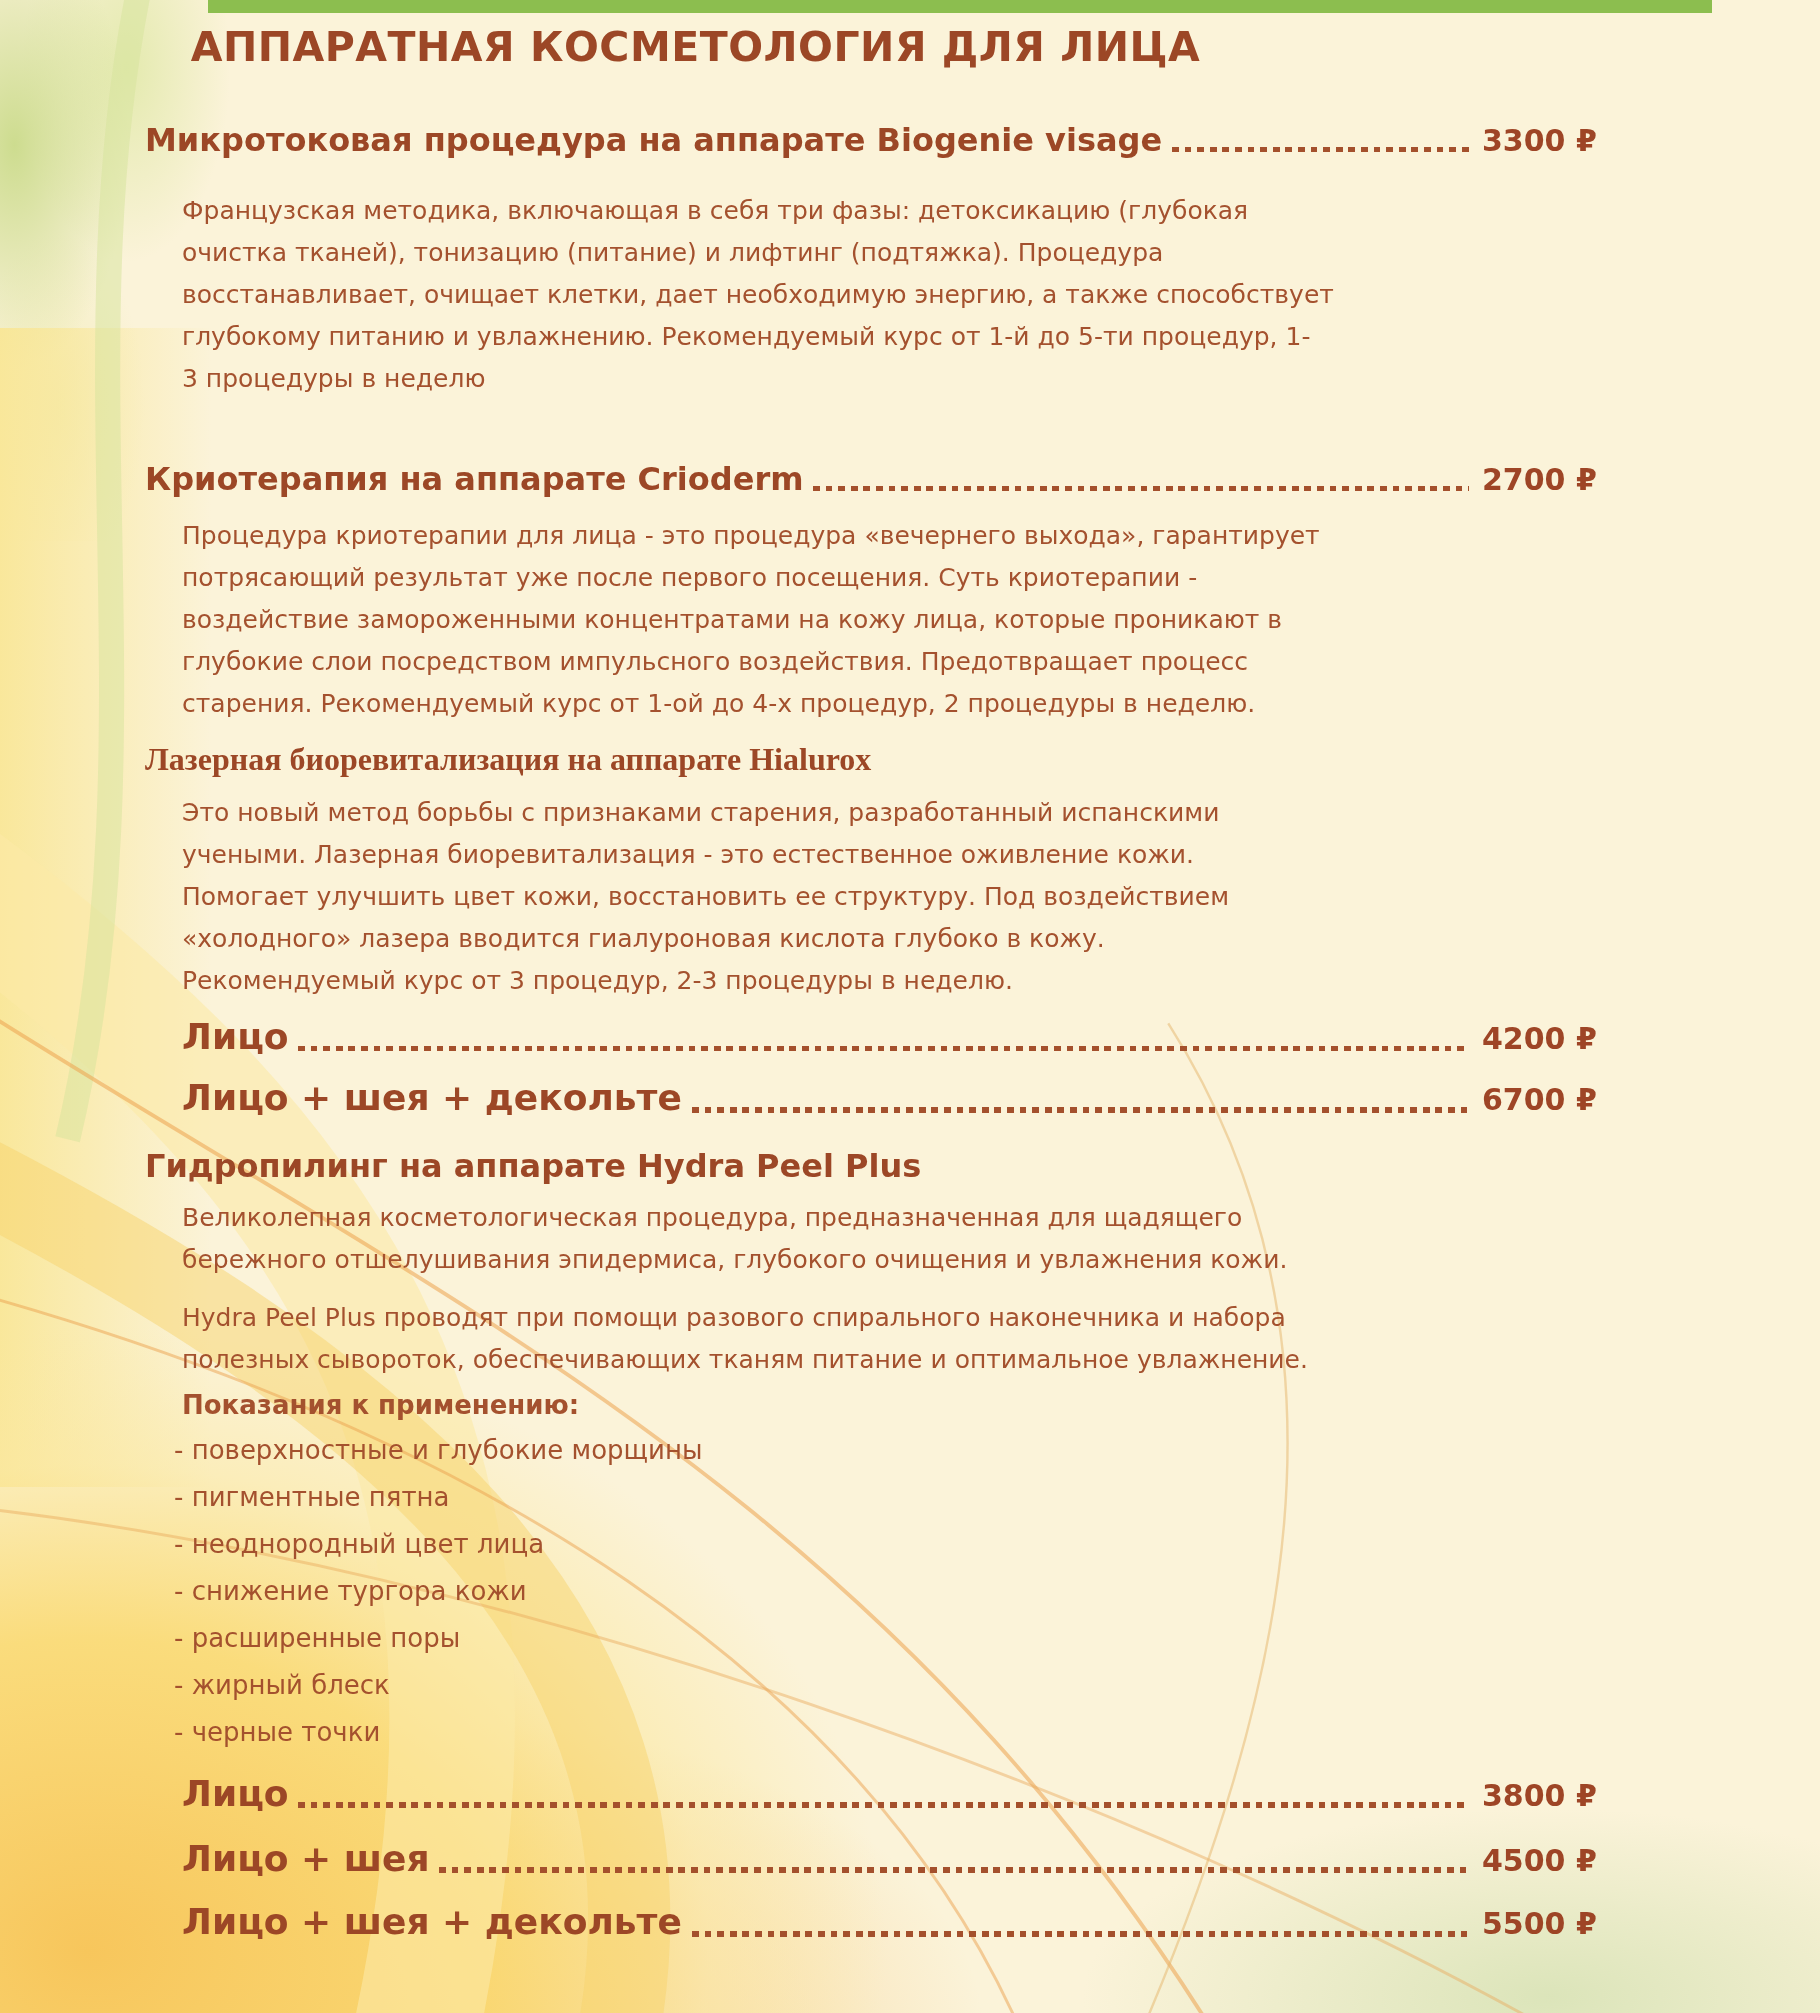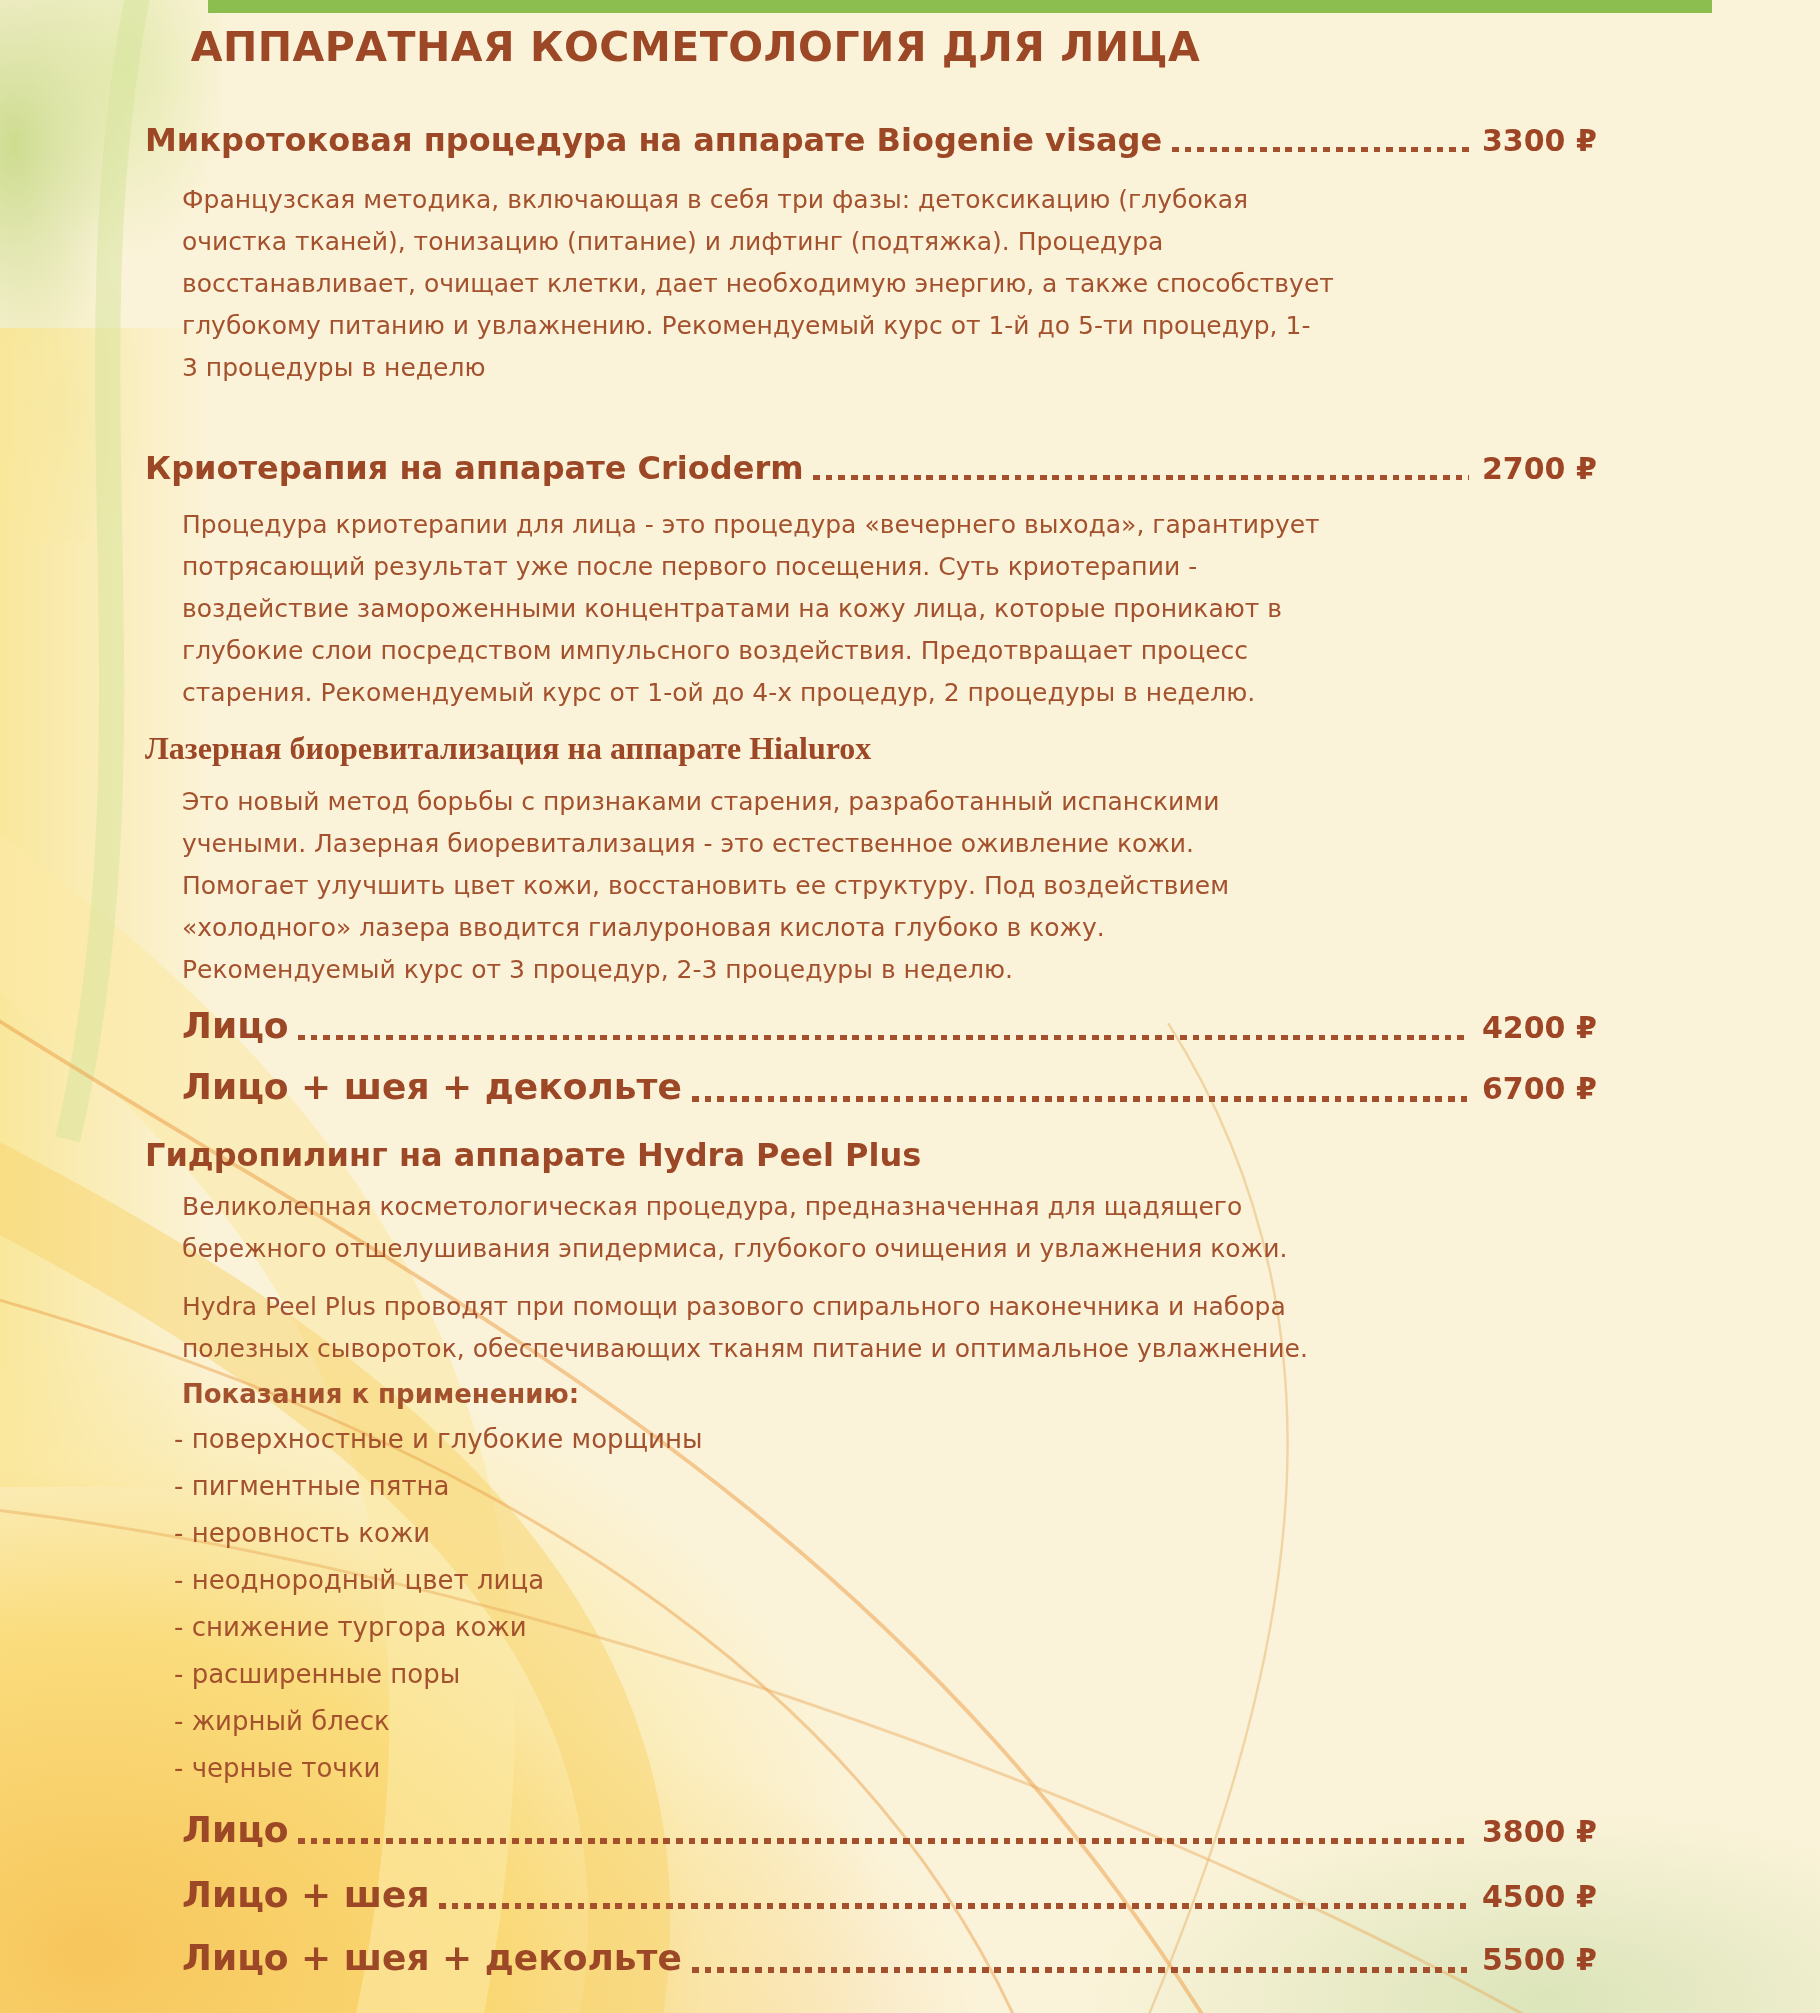--- a/index.html
+++ b/index.html
@@ -34,21 +34,21 @@
     background:#8CBE4F; z-index:2; }
   .content { position:absolute; left:145px; top:0; width:1501px; z-index:2; color:#A4512E; }
   .title { margin-top:23px; width:1101px; text-align:center;
     font-size:41px; line-height:48px; font-weight:bold; color:#9C4726; letter-spacing:0.5px; }
   .heading-row { display:flex; align-items:baseline; margin-top:48px; line-height:42px; }
   .heading-text { font-size:32px; font-weight:bold; color:#9C4726; white-space:nowrap; }
   .dots { flex:1; height:5.8px; align-self:flex-end; margin:0 13.5px 9.7px 9.7px;
     background-image:repeating-linear-gradient(to right, #A4502C 0 6.8px, transparent 6.8px 12.6px); }
   .price { font-size:30px; font-weight:bold; color:#9E4526; white-space:nowrap;
     min-width:164px; }
-  .desc { font-size:25px; line-height:42px; margin:17px 0 0 37px; width:1236px;
+  .desc { font-size:25px; line-height:42px; margin:28px 0 0 37px; width:1236px;
     white-space:pre-line; }
   .price-row { display:flex; align-items:baseline; line-height:44px; }
   .row-label { font-size:36px; font-weight:bold; color:#9C4726; white-space:nowrap; margin-left:37px; }
   .ind-label { font-size:26px; font-weight:bold; margin:7.7px 0 0 37px; line-height:35px; }
   .ind-list { margin:3.9px 0 0 29px; }
   .ind-item { font-size:26px; line-height:47px; }
   
   .s2-heading { margin-top:58px; }
   .s2-desc { margin-top:13.5px; }
   .s3-heading { margin-top:13.5px;font-family:Liberation Serif, serif; }
@@ -132,21 +132,20 @@
     <span class="heading-text">Гидропилинг на аппарате Hydra Peel Plus</span>
   </div>
   <div class="desc s4-p1">Великолепная косметологическая процедура, предназначенная для щадящего
 бережного отшелушивания эпидермиса, глубокого очищения и увлажнения кожи.</div>
   <div class="desc s4-p2">Hydra Peel Plus проводят при помощи разового спирального наконечника и набора
 полезных сывороток, обеспечивающих тканям питание и оптимальное увлажнение.</div>
   <div class="ind-label">Показания к применению:</div>
   <div class="ind-list">
     <div class="ind-item">- поверхностные и глубокие морщины</div>
     <div class="ind-item">- пигментные пятна</div>
-    <div class="ind-item">- неровность кожи</div>
     <div class="ind-item">- неоднородный цвет лица</div>
     <div class="ind-item">- снижение тургора кожи</div>
     <div class="ind-item">- расширенные поры</div>
     <div class="ind-item">- жирный блеск</div>
     <div class="ind-item">- черные точки</div>
   </div>
   <div class="price-row s4-row1">
     <span class="row-label">Лицо</span>
     <span class="dots"></span>
     <span class="price">3800 ₽</span>

